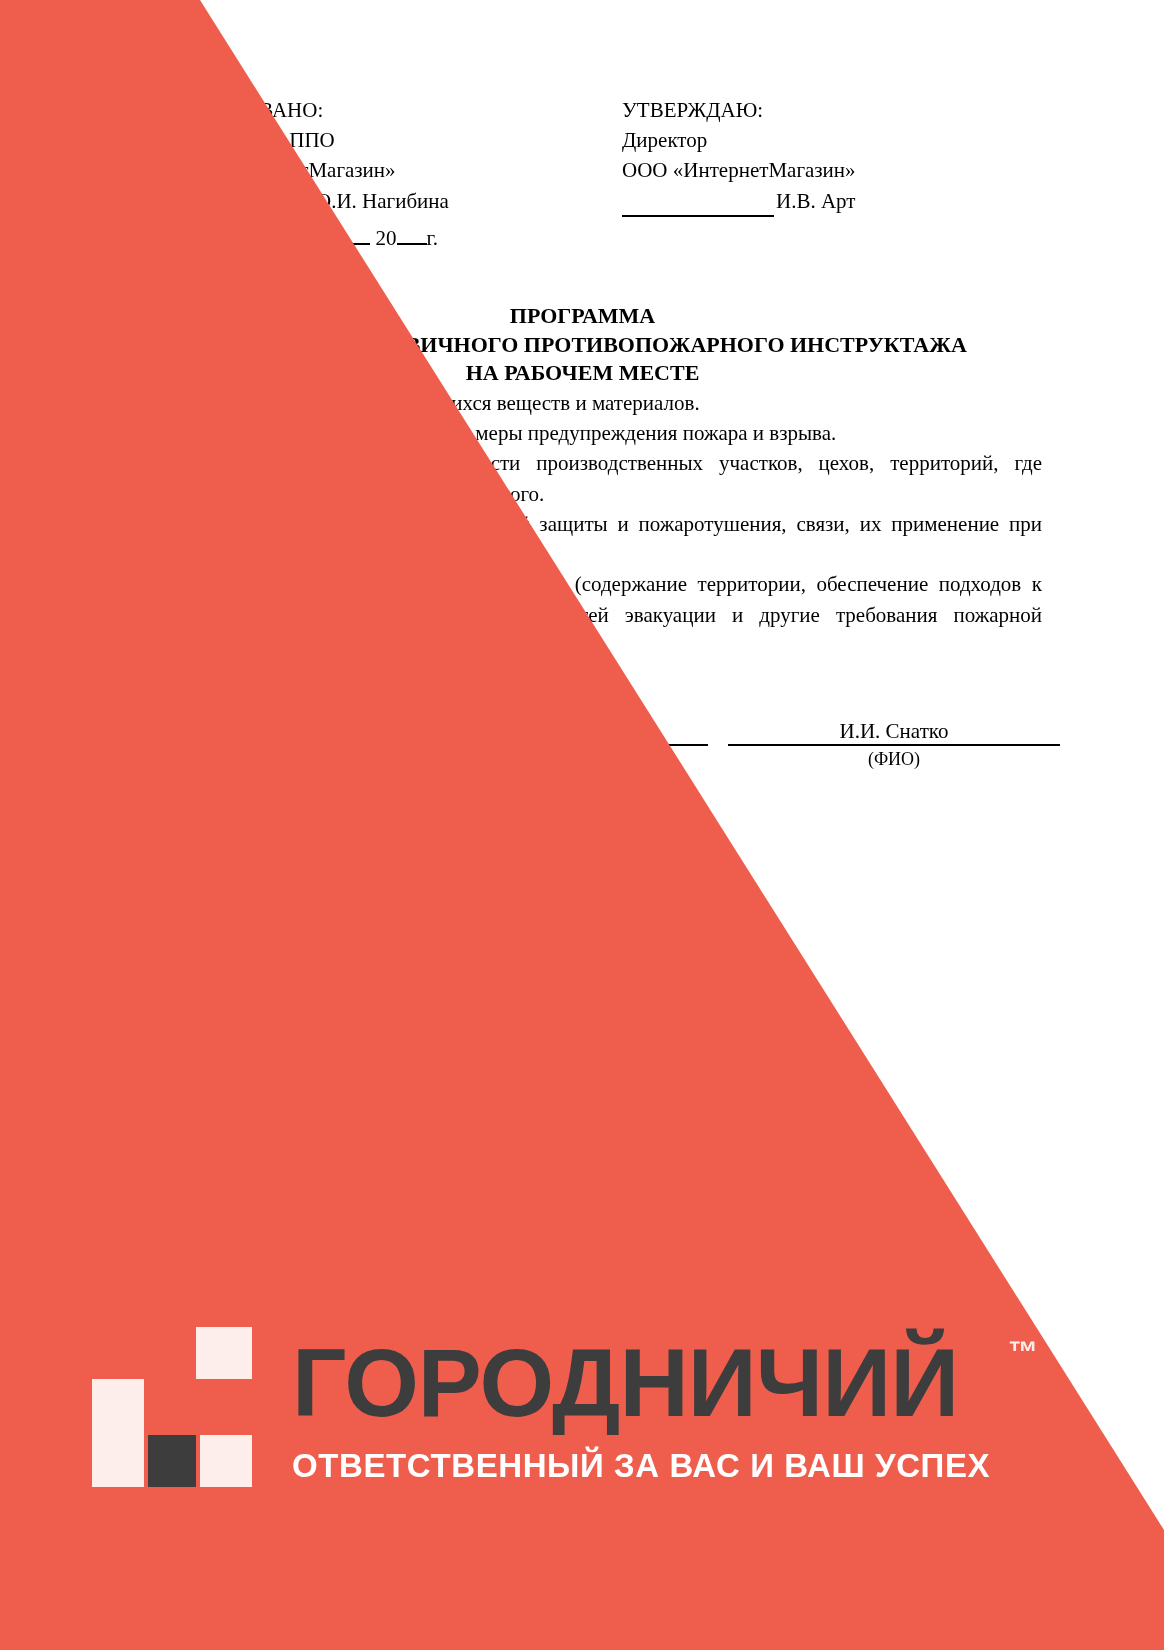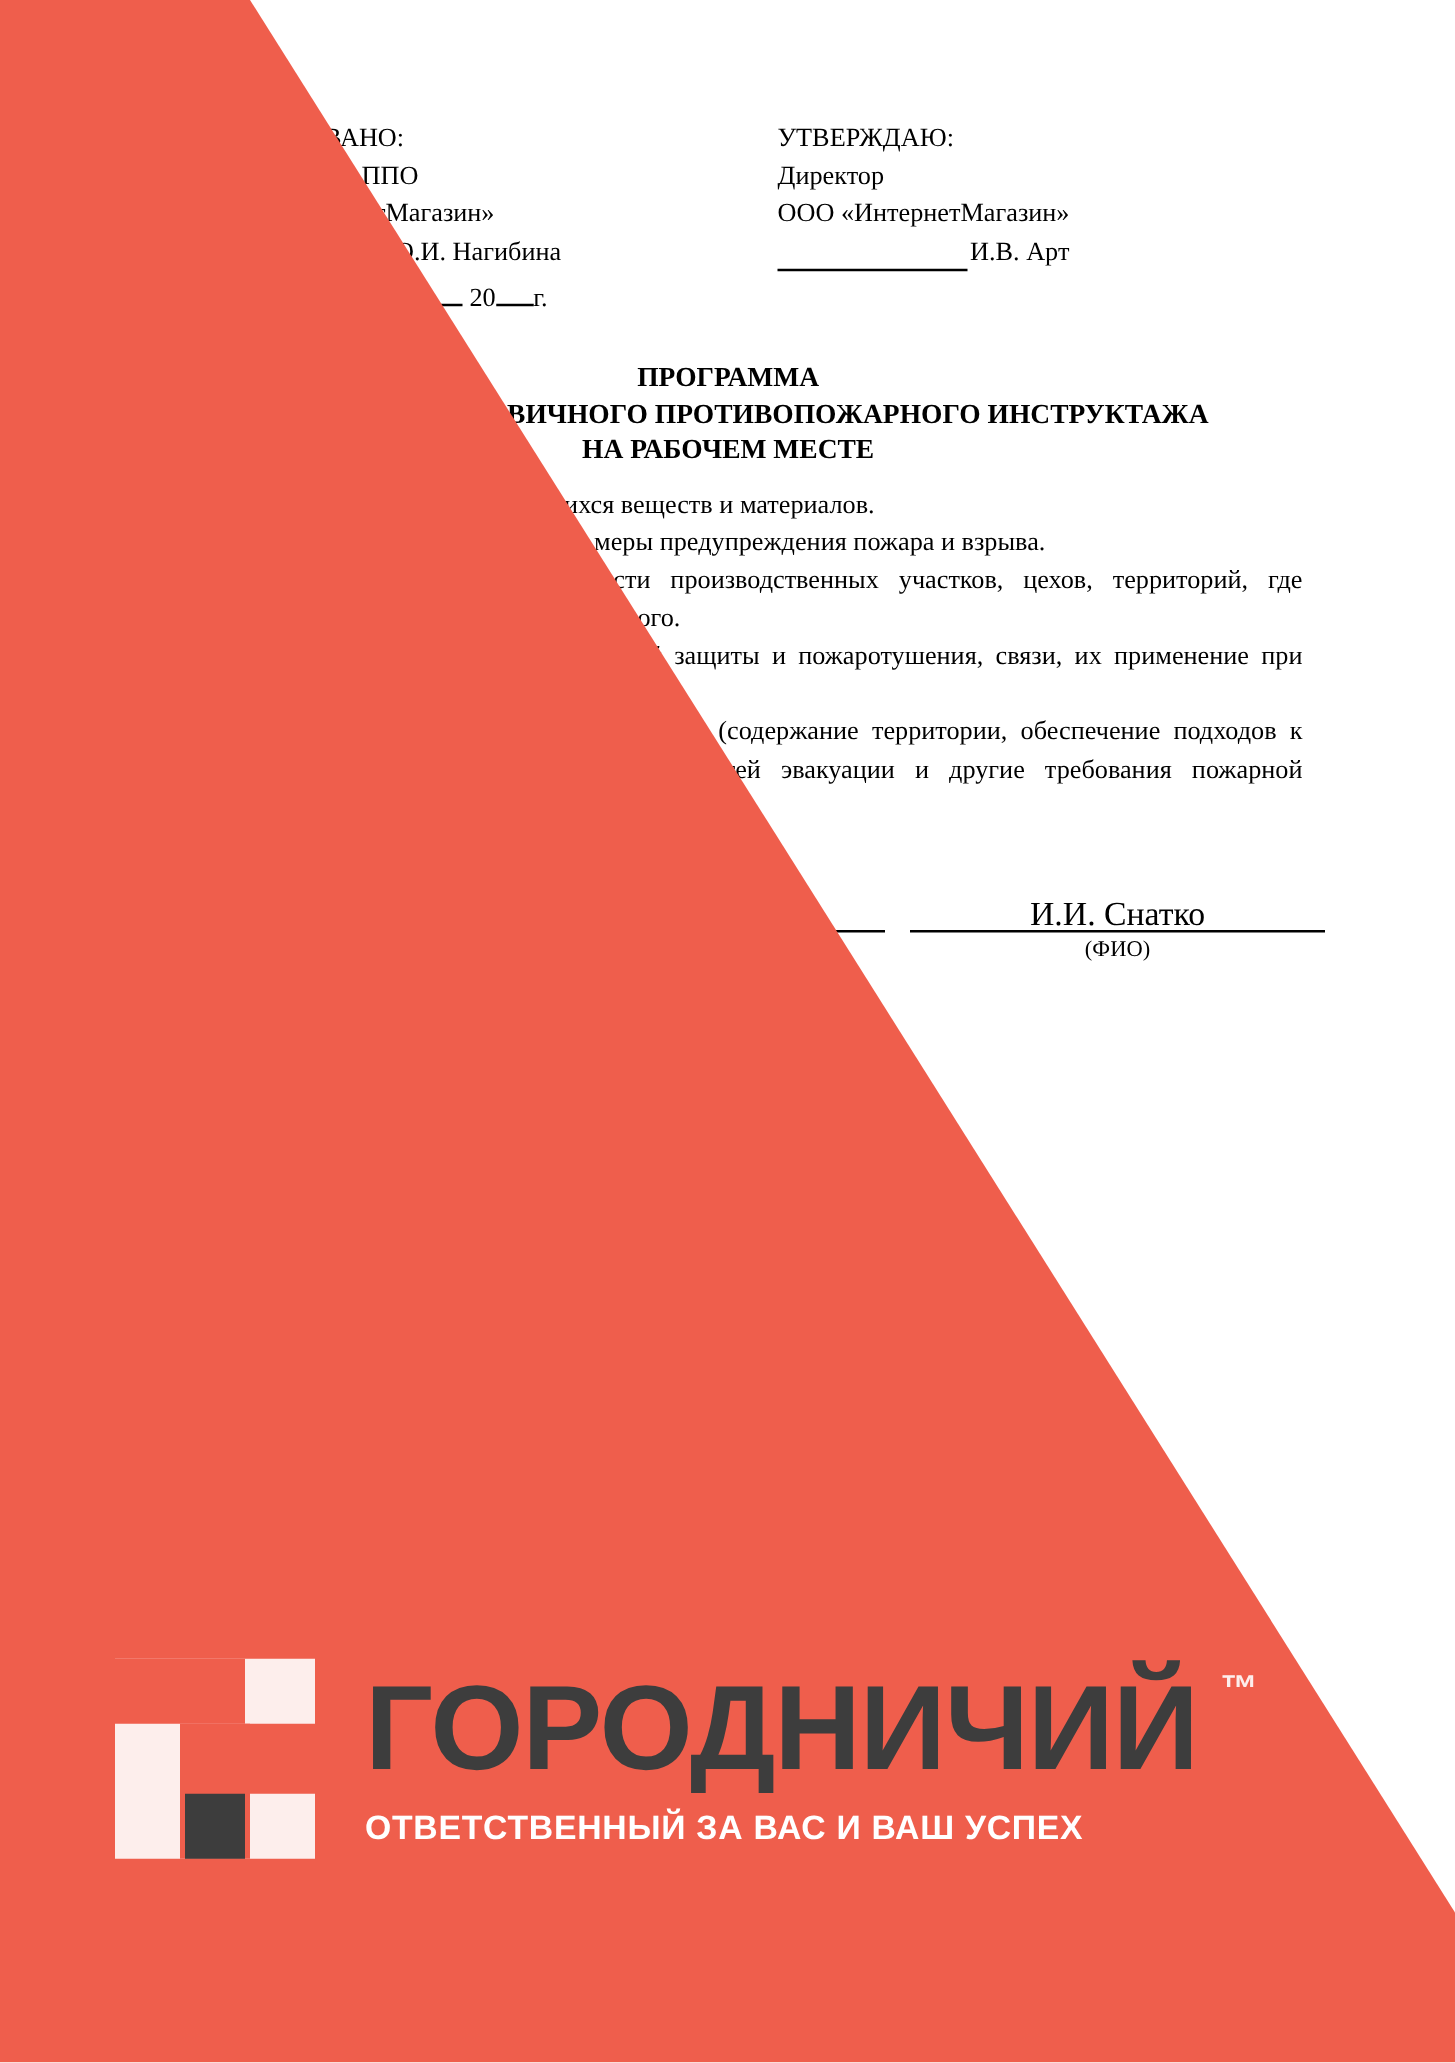--- a/index.html
+++ b/index.html
@@ -91,21 +91,21 @@
     display: inline-block;
     width: 30px;
     border-bottom: 2px solid #000;
     height: 17px;
   }
 
   
   .title-block {
     position: absolute;
     left: 100px;
-    top: 288px;
+    top: 302px;
     width: 965px;
     text-align: center;
     font-weight: bold;
     font-size: 22px;
     line-height: 1.30;
   }
 
   
   .body-block {
     position: absolute;
@@ -137,21 +137,21 @@
     width: 148px;
     border-bottom: 2px solid #000;
     height: 26px;
   }
   .fs-gap { width: 20px; }
   .fs-fio {
     flex: 1;
     border-bottom: 2px solid #000;
     height: 26px;
     text-align: center;
-    font-size: 27px;
+    font-size: 21px;
     line-height: 26px;
   }
   .foot-caps {
     display: flex;
     margin-top: 3px;
     font-size: 18px;
   }
   .fc-1 { width: 148px; text-align: center; }
   .fc-gap { width: 20px; }
   .fc-2 { flex: 1; text-align: center; }
@@ -222,21 +222,21 @@
     right: -48px;
     font-size: 30px;
     font-weight: bold;
     color: #fdeeec;
     letter-spacing: 0;
   }
   .tagline {
     margin-top: 16px;
     font-family: "Liberation Sans", "DejaVu Sans", sans-serif;
     font-weight: bold;
-    font-size: 27px;
+    font-size: 33px;
     letter-spacing: 0.6px;
     color: #ffffff;
     white-space: nowrap;
   }
 </style>
 </head>
 <body>
 
 <div class="page">
 

